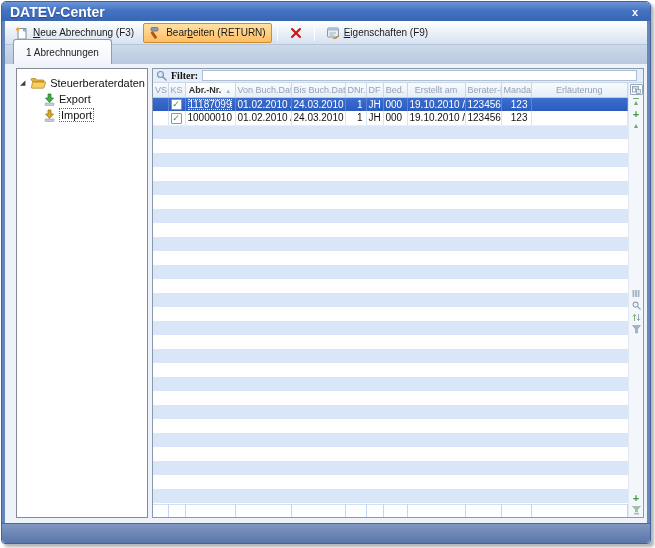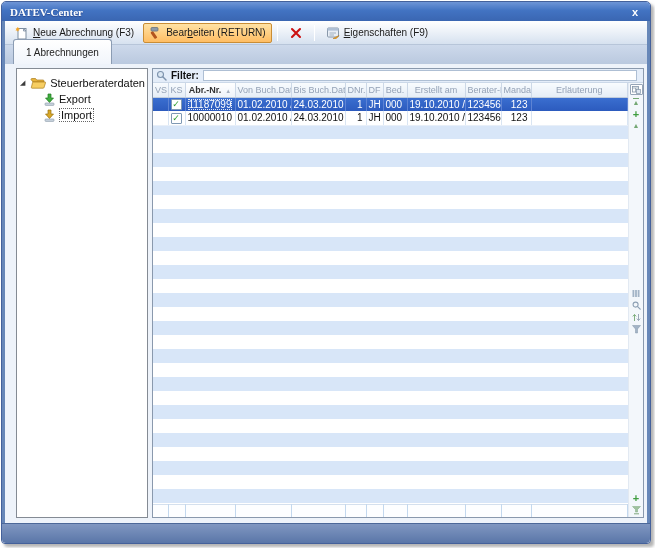--- a/index.html
+++ b/index.html
@@ -5,22 +5,22 @@
   * { box-sizing: border-box; margin: 0; padding: 0; }
   html,body { width:655px; height:548px; background:#fff; overflow:hidden;
     font-family:"Liberation Sans", sans-serif; }
   .window { position:absolute; left:1px; top:1px; width:650px; height:543px;
     border:1px solid #44619b; border-radius:5px 5px 4px 4px;
     box-shadow:3px 3px 3px rgba(130,130,130,.6);
     display:flex; flex-direction:column; overflow:hidden; background:#eef3fa; }
   .titlebar { height:19px; flex:0 0 19px;
     background:linear-gradient(#6e95d6,#4273c2 45%,#3a66b2);
     display:flex; align-items:center; padding:0 8px; }
-  .title-text { color:#fff; font-size:11px; font-weight:bold; flex:1;
-    text-shadow:0 1px 1px rgba(0,0,60,.35);font-family:Liberation Serif, serif; }
+  .title-text { color:#fff; font-size:14px; font-weight:bold; flex:1;
+    text-shadow:0 1px 1px rgba(0,0,60,.35); }
   .close-btn { color:#fff; font-size:11px; font-weight:bold; cursor:default;
     padding:0 4px; line-height:14px; }
   .frame { flex:1; display:flex; flex-direction:column; overflow:hidden;
     border-left:3px solid #6787b8; border-right:3px solid #6787b8; background:#eef3fa; }
   .bottom-bar { height:20px; flex:0 0 20px;
     background:linear-gradient(#8097c1,#5a76a8); border-radius:0 0 4px 4px;
     border-top:1px solid #4c6899; }
 
   
   .toolbar { height:24px; flex:0 0 24px; display:flex; align-items:center;
@@ -57,21 +57,21 @@
   .tw { width:8px; font-size:7px; color:#3c3c3c; text-align:center; }
   .tree-label { white-space:nowrap; }
   .tree-label.focused { border:1px dotted #666; padding:0 1px; }
 
   
   .table-panel { flex:1; border:1px solid #8a99ad; background:#fff;
     display:flex; flex-direction:column; overflow:hidden; }
   .filter-row { height:14px; flex:0 0 14px; background:#e4edf9;
     display:flex; align-items:center; gap:4px; padding:0 3px;
     border-bottom:1px solid #cbd8e8; }
-  .filter-label { font-size:10px; font-weight:bold; color:#111; }
+  .filter-label { font-size:10px; font-weight:bold; color:#111;font-family:Liberation Serif, serif; }
   .filter-input { flex:1; height:11px; border:1px solid #aebfd4;
     background:#fff; font-size:9px; margin-right:3px; padding:0 2px; }
 
   .grid-flex { flex:1; display:flex; overflow:hidden; }
   .table-col { flex:1; display:flex; flex-direction:column; overflow:hidden; }
   .rows-scroller { flex:1; overflow:hidden; }
   table { border-collapse:collapse; table-layout:fixed; width:100%; font-size:10px; }
   col.c0{width:15px} col.c1{width:17px} col.c2{width:50px} col.c3{width:56px}
   col.c4{width:54px} col.c5{width:21px} col.c6{width:17px} col.c7{width:24px}
   col.c8{width:58px} col.c9{width:36px} col.c10{width:30px} col.c11{width:auto}

